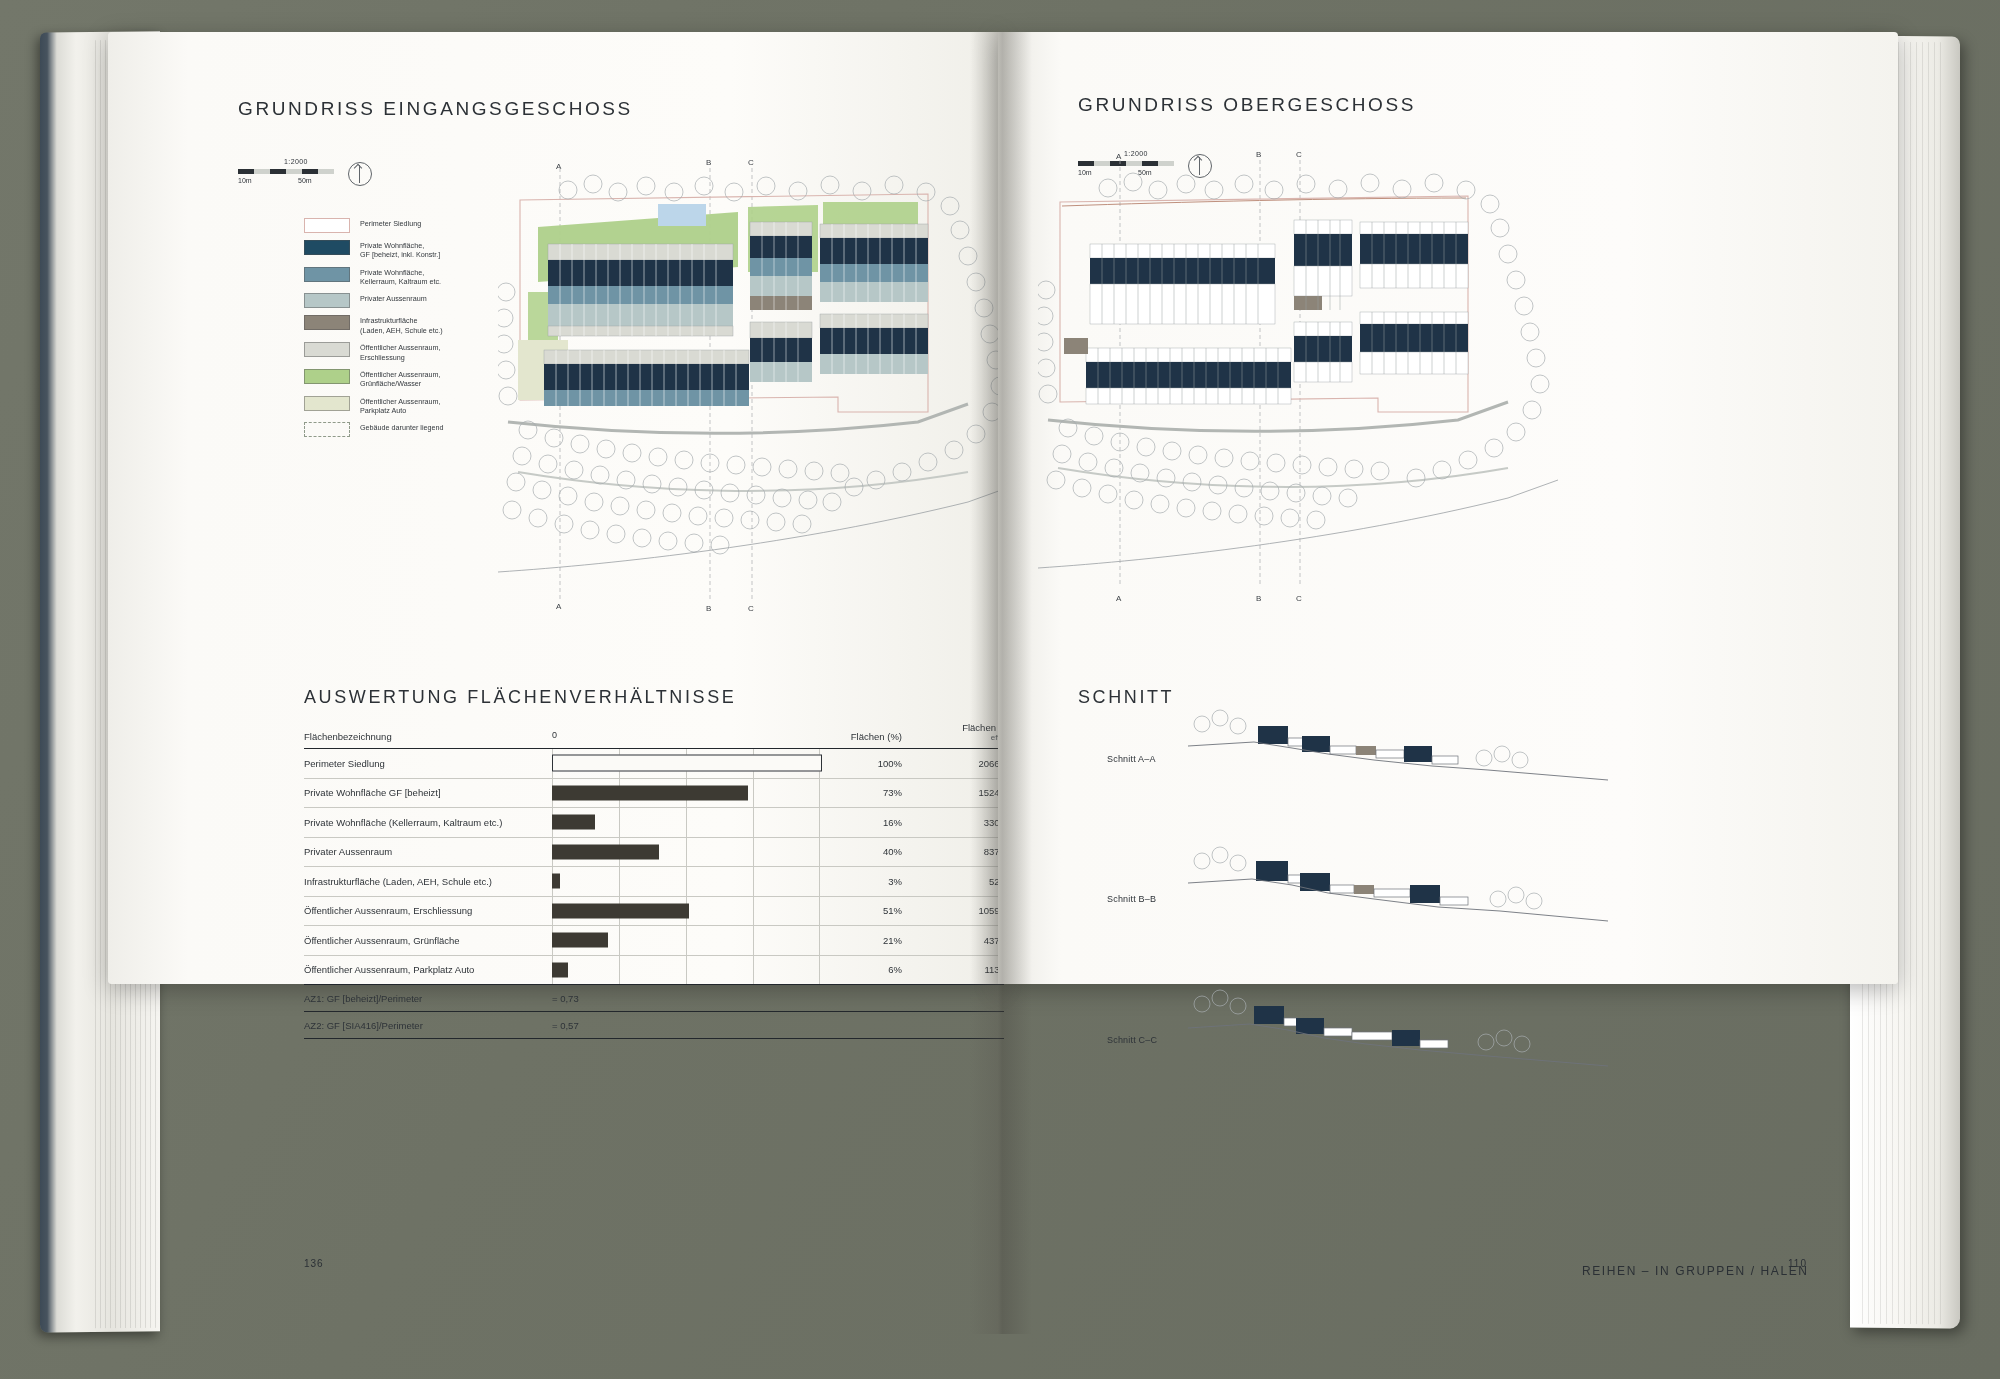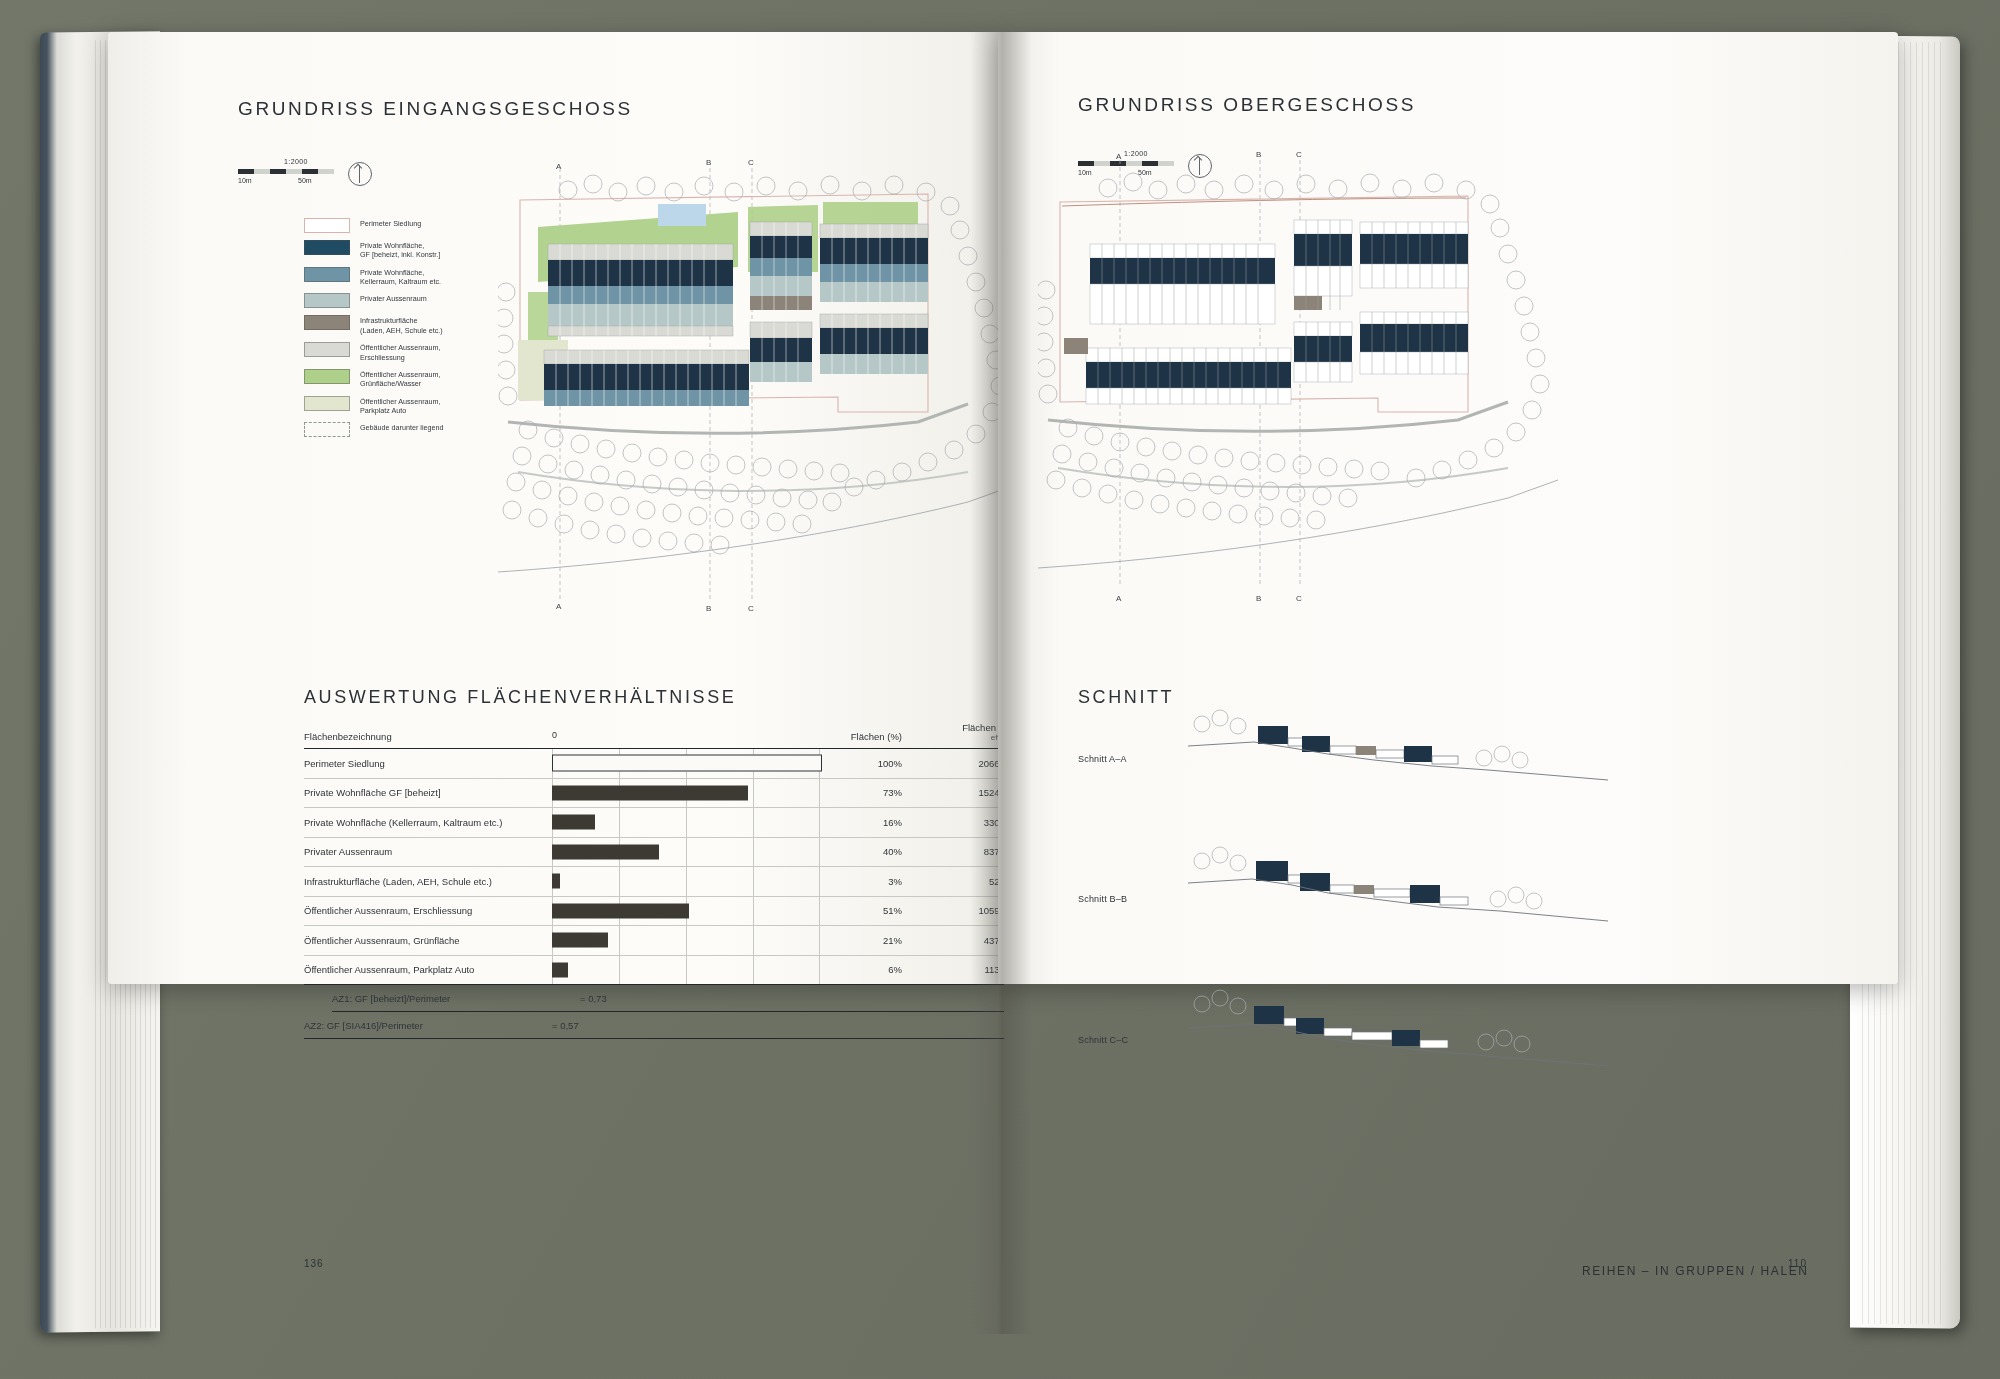--- a/index.html
+++ b/index.html
@@ -96,23 +96,23 @@
   .c-bar{width:268px;flex:none;position:relative;height:100%;}
   .c-pct{width:82px;flex:none;text-align:right;padding-right:18px;}
   .c-m2{width:96px;flex:none;text-align:right;}
   .axis{position:absolute;left:0;top:0;width:268px;height:100%;}
   .axis i{position:absolute;top:0;bottom:0;width:0.6px;background:#c9c9c3;}
   .barfill{position:absolute;top:50%;transform:translateY(-50%);height:15px;background:#3d3a33;}
   .barfill.outline{background:#fbfaf7;border:1px solid #2e3338;}
   .ticks{display:flex;width:268px;position:relative;height:12px;}
   .ticks span{position:absolute;font-size:9px;color:#2e3338;}
   .azrow{display:flex;align-items:center;height:26px;border-bottom:1px solid #22272c;font-size:9.5px;}
-  .azrow.first{border-top:0;margin-left:28px;}
+  .azrow.first{border-top:0;}
   .az-name{width:248px;flex:none;}
-  .s-lbl{position:absolute;font-size:9px;color:#2e3338;letter-spacing:.2px;}
+  .s-lbl{position:absolute;font-size:9px;color:#2e3338;letter-spacing:.2px;margin-left:29px;}
 
   .folio{position:absolute;font-size:10px;color:#2b3035;letter-spacing:1px;}
   .runhead{position:absolute;font-size:12px;color:#2b3035;letter-spacing:1.6px;margin-left:44px;}
 
   .axlbl{position:absolute;font-size:8px;color:#3a3f44;letter-spacing:.5px;}
 </style>
 </head>
 <body>
 
 <div class="scene">

